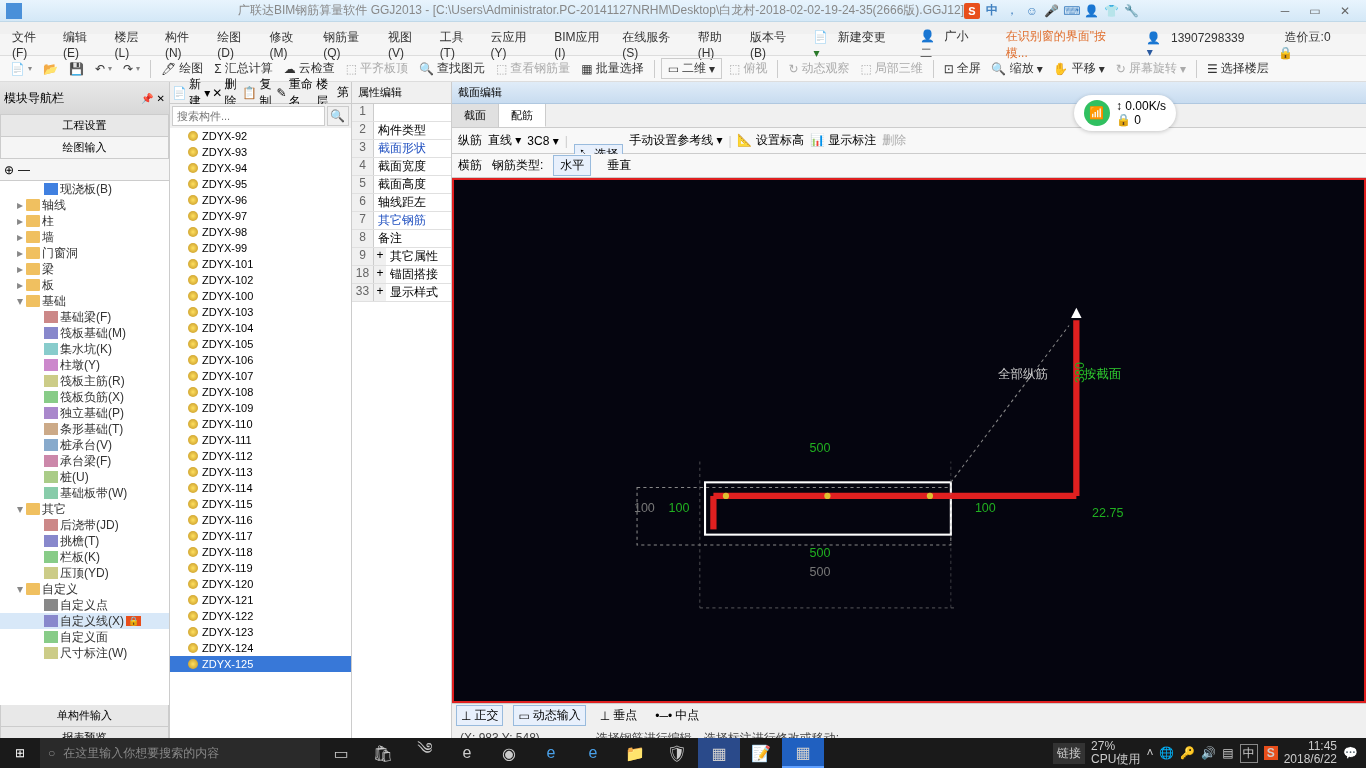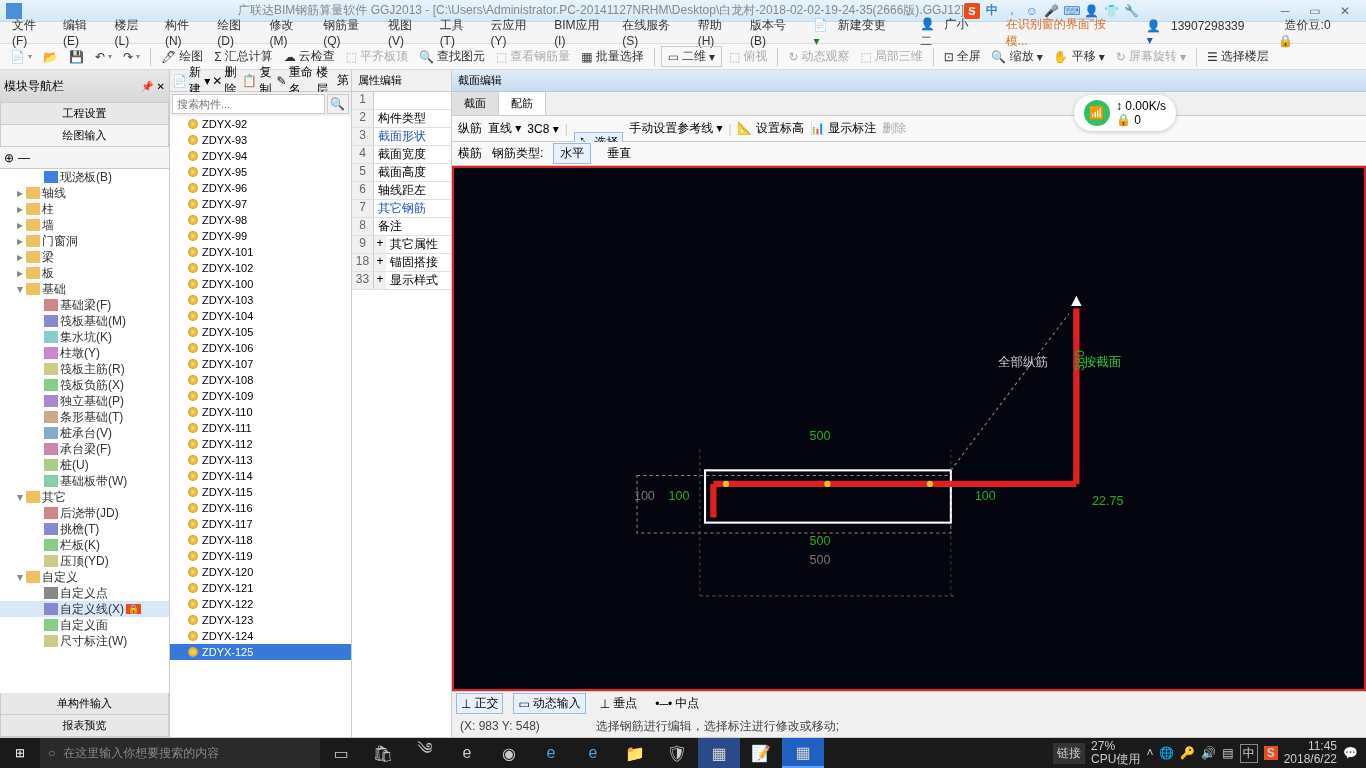--- a/index.html
+++ b/index.html
@@ -5,21 +5,21 @@
 * { margin: 0; padding: 0; box-sizing: border-box; font-family: "Microsoft YaHei", Arial, sans-serif; font-size: 12px; }
 body { background: #f0f0f0; width: 1366px; height: 768px; overflow: hidden; position: relative; }
 .title-bar { height: 22px; background: linear-gradient(#e8f4fd, #d4e8f7); display: flex; align-items: center; padding: 0 6px; color: #888; border-bottom: 1px solid #c0d8e8; }
 .title-bar .icon { width: 16px; height: 16px; background: #4a90d9; margin-right: 4px; }
 .title-bar .title-text { flex: 1; white-space: nowrap; overflow: hidden; text-align: right; }
 .title-bar .ime-icons { display: flex; gap: 4px; color: #4080c0; margin-right: 130px; }
 .title-bar .ime-icons span { width: 16px; height: 16px; display: inline-flex; align-items: center; justify-content: center; }
 .ime-icons .s-badge { background: #e84e1b; color: white; font-weight: bold; border-radius: 2px; font-size: 11px; }
 .window-controls { display: flex; gap: 0; }
 .window-controls div { width: 30px; height: 20px; display: flex; align-items: center; justify-content: center; color: #666; }
-.menu-bar { height: 22px; background: #f5f5f5; display: flex; align-items: center; padding: 0 6px; border-bottom: 1px solid #ddd; }
+.menu-bar { height: 22px; background: #f5f5f5; display: flex; align-items: center; padding: 0 6px; border-bottom: 1px solid #ddd; margin-top: 12px; }
 .menu-bar span { padding: 0 6px; color: #333; cursor: default; }
 .menu-bar .right-items { margin-left: auto; display: flex; align-items: center; gap: 8px; }
 .menu-bar .new-change { color: #2a7a2a; }
 .menu-bar .user-name { color: #333; }
 .menu-bar .shibie { color: #e07030; }
 .menu-bar .phone { color: #2a5aa0; }
 .menu-bar .cost { color: #333; }
 .toolbar1 { height: 26px; background: #f8f8f8; display: flex; align-items: center; padding: 0 6px; gap: 3px; border-bottom: 1px solid #ddd; }
 .tb-sep { width: 1px; height: 18px; background: #ccc; margin: 0 3px; }
 .tb-btn { display: flex; align-items: center; gap: 3px; padding: 2px 4px; color: #333; }

